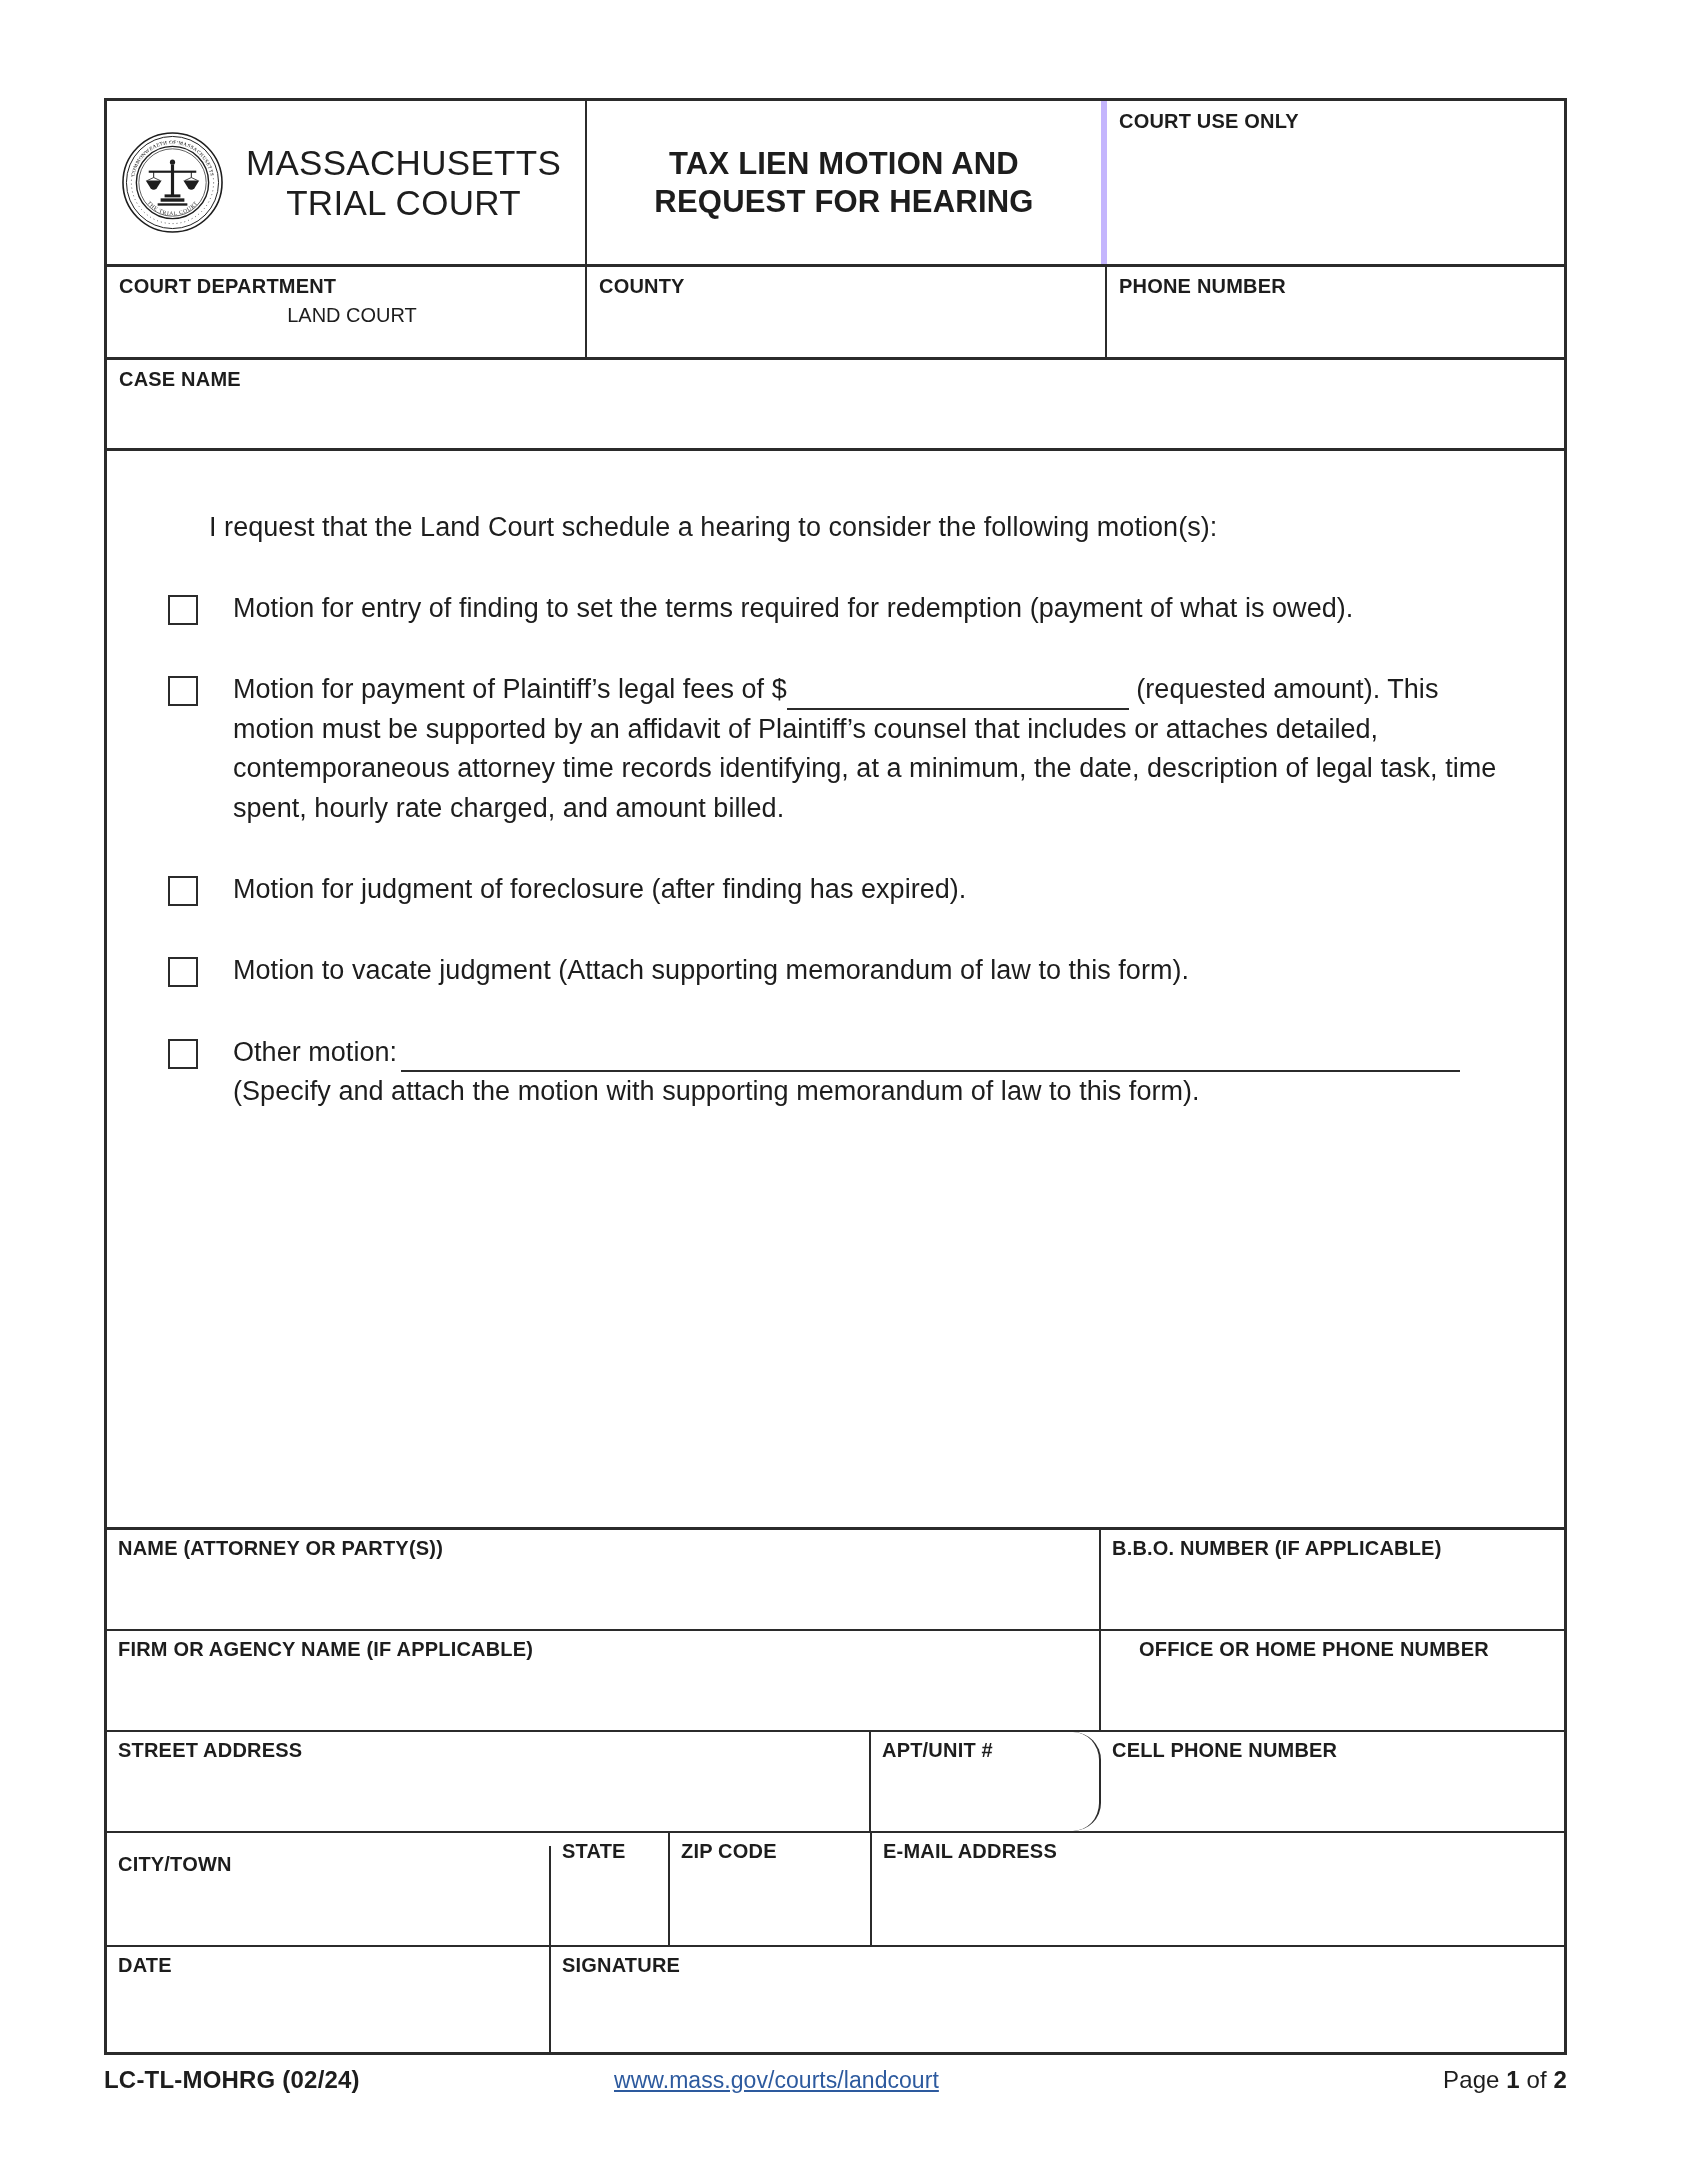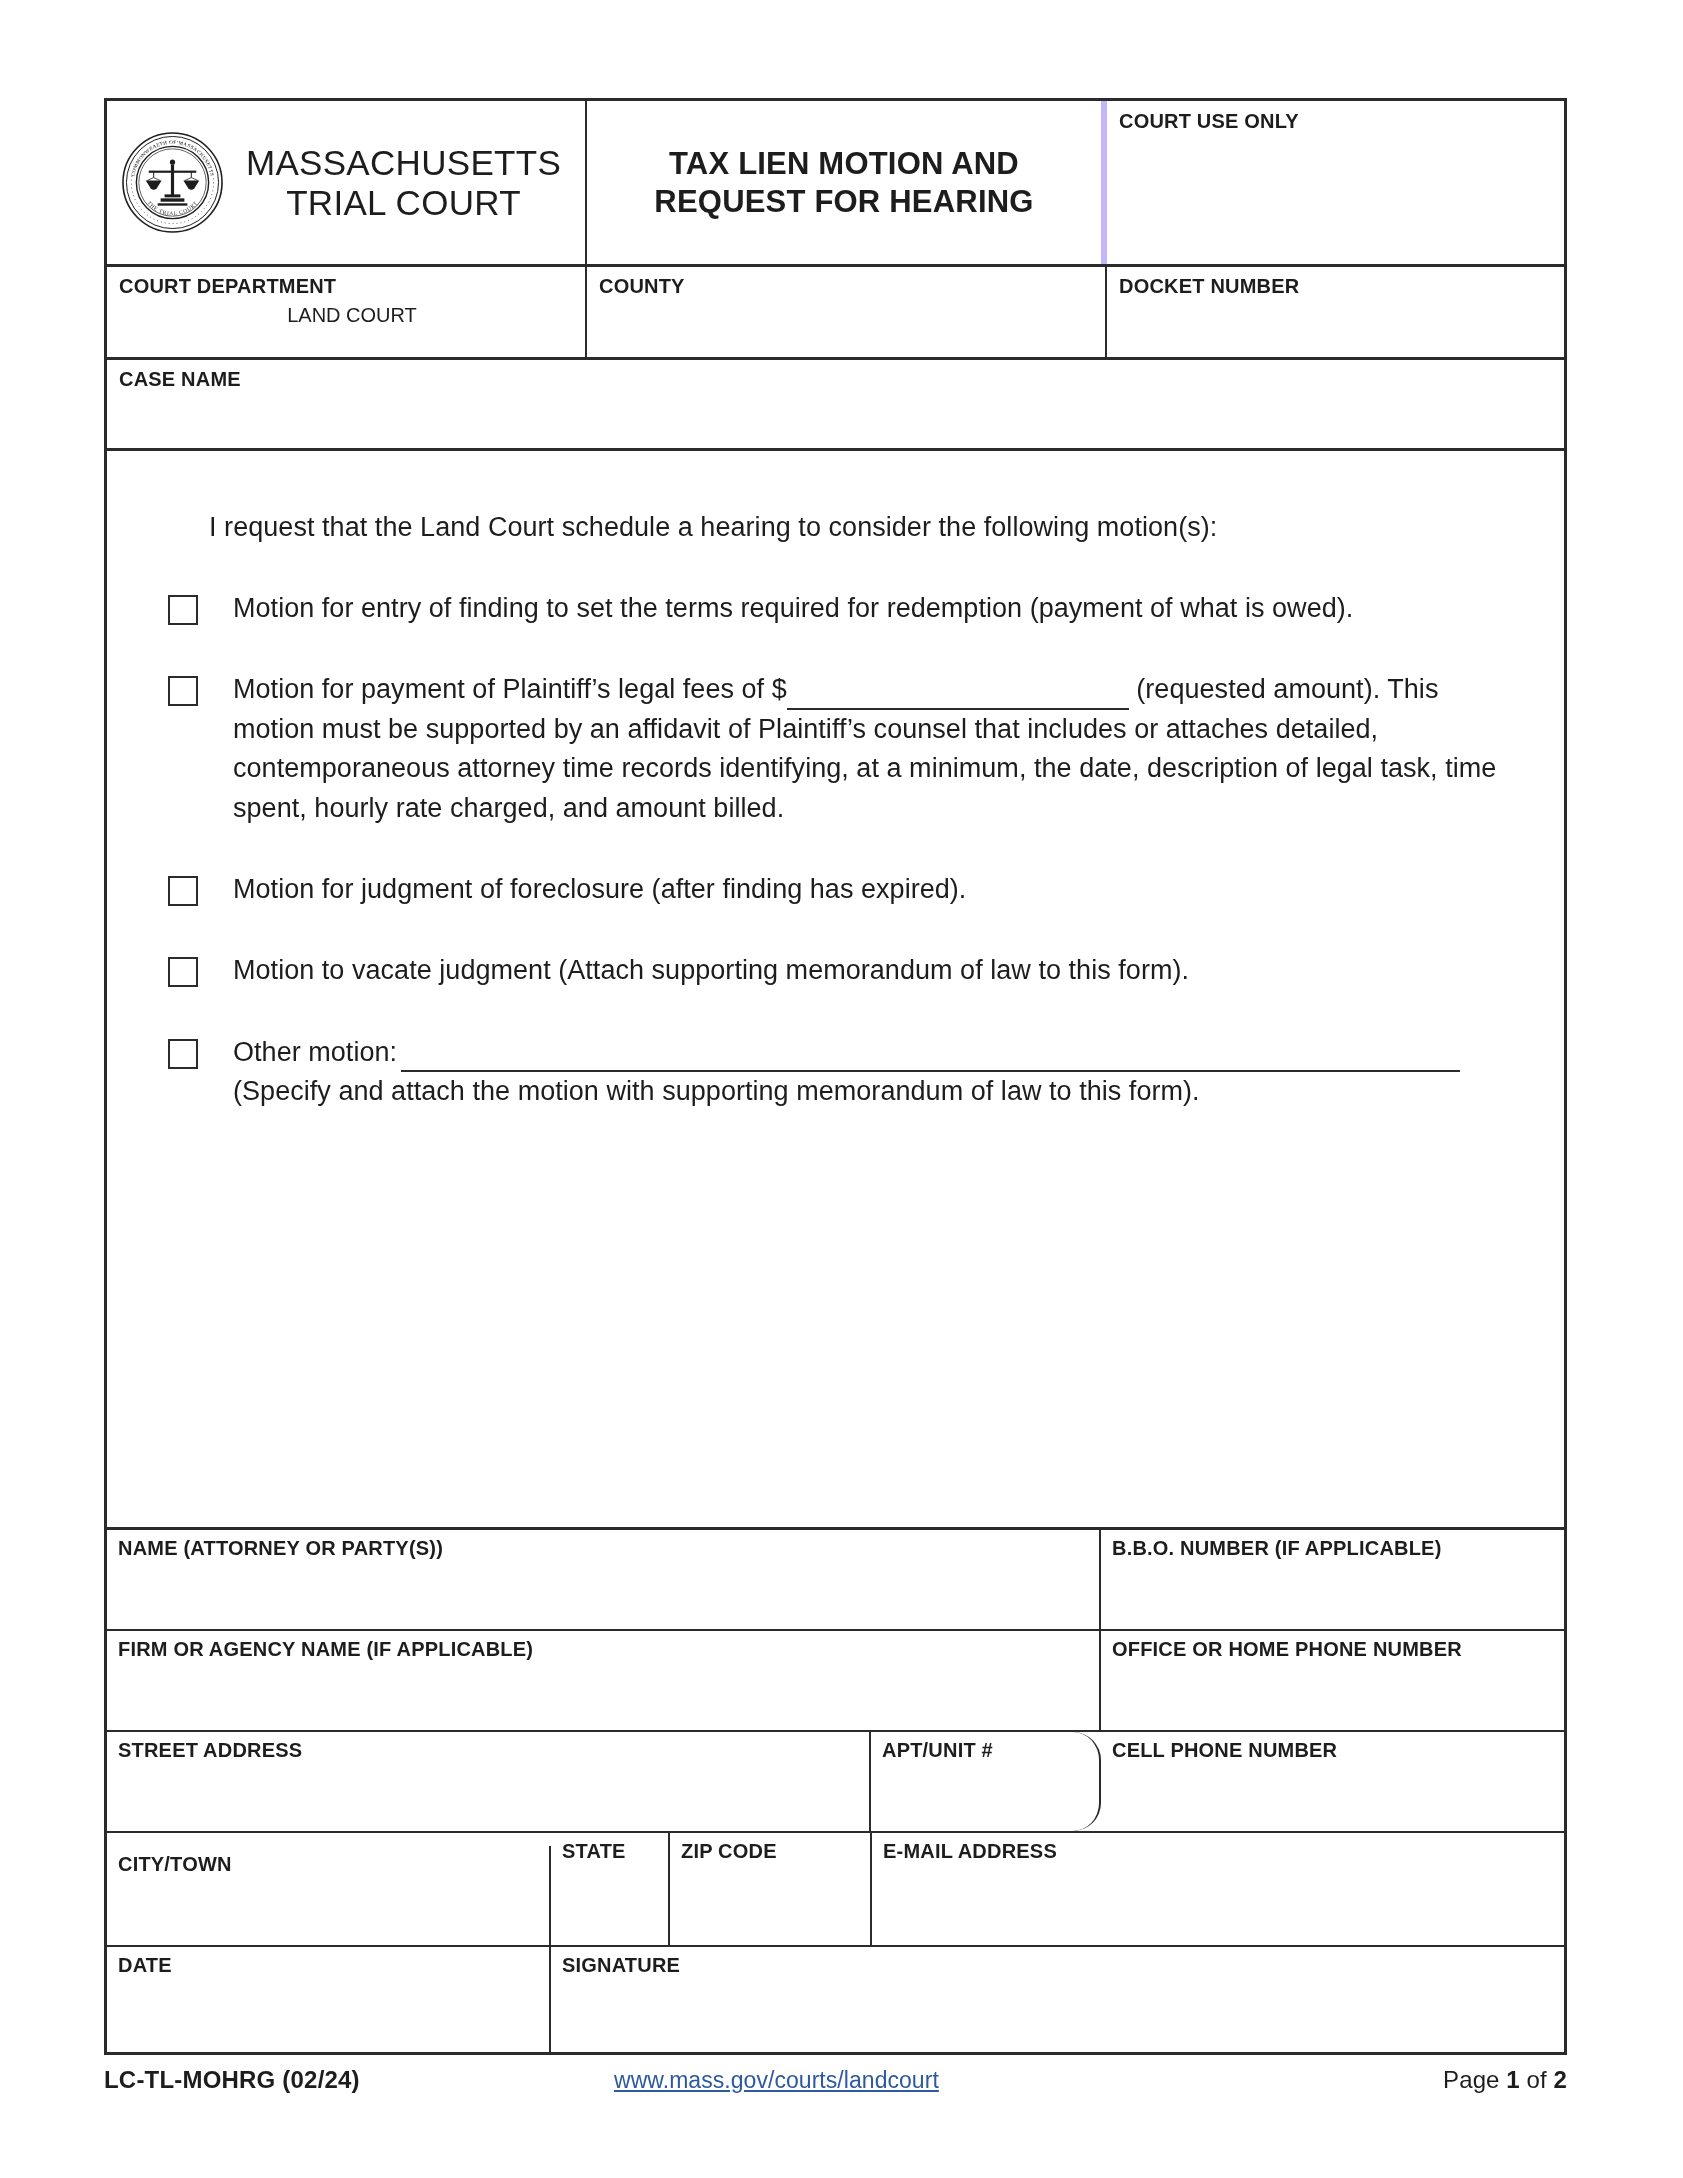--- a/index.html
+++ b/index.html
@@ -157,21 +157,21 @@
   .lbl {
     font-size: 20px;
     font-weight: bold;
     letter-spacing: 0.2px;
     white-space: nowrap;
   }
 
   .w-name   { width: 994px; }
   .w-bbo    { flex: 1; }
   .w-firm   { width: 994px; }
-  .w-ophone { flex: 1; }
+  .w-ophone { flex: 1; margin-left: 27px; }
   .w-street { width: 764px; }
   .w-apt    { width: 230px; border-radius: 28px; }
   .w-cell   { flex: 1; }
   .w-city   { width: 444px; margin-top: 13px; }
   .w-state  { width: 119px; }
   .w-zip    { width: 202px; }
   .w-email  { flex: 1; }
   .w-date   { width: 444px; }
   .w-sig    { flex: 1; }
 
@@ -287,21 +287,21 @@
     <div class="hdr-row2">
       <div class="cell-dept">
         <div class="lbl">COURT DEPARTMENT</div>
         <div class="dept-value">LAND COURT</div>
       </div>
       <div class="cell-county">
         <div class="lbl">COUNTY</div>
         <div></div>
       </div>
       <div class="cell-docket">
-        <div class="lbl">DOCKET NUMBER</div>
+        <div class="lbl">PHONE NUMBER</div>
         <div></div>
       </div>
     </div>
 
     <div class="row-casename">
       <div class="lbl">CASE NAME</div>
       <div></div>
     </div>
 
     <div class="body-block">

